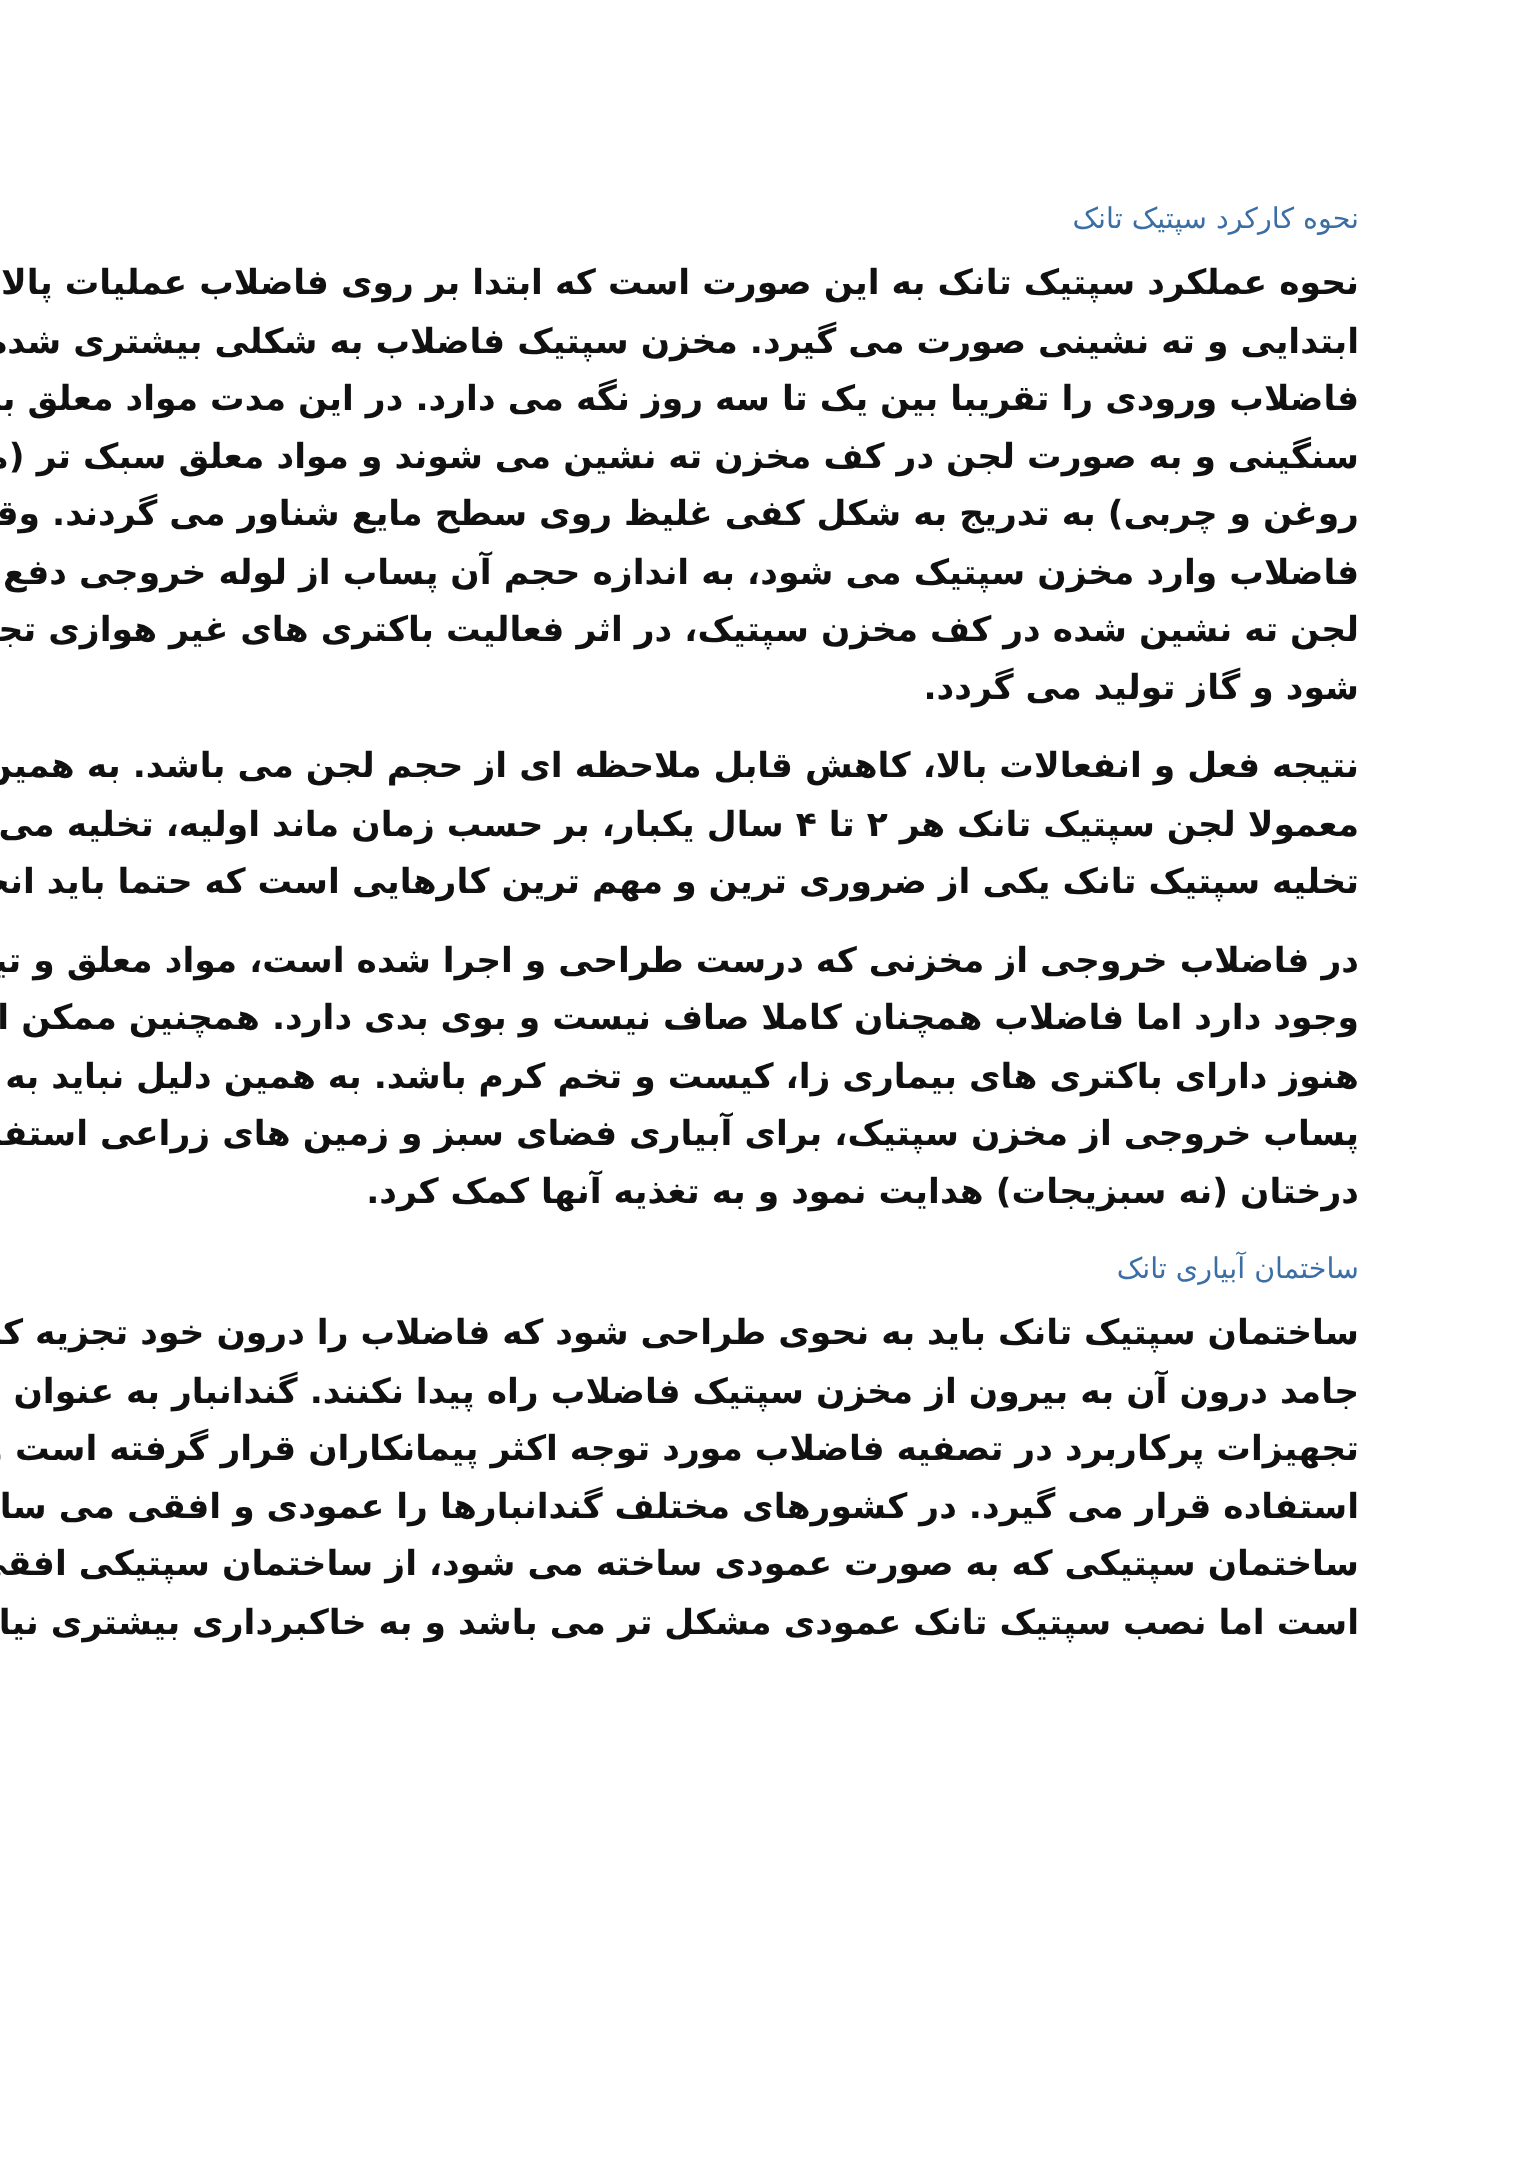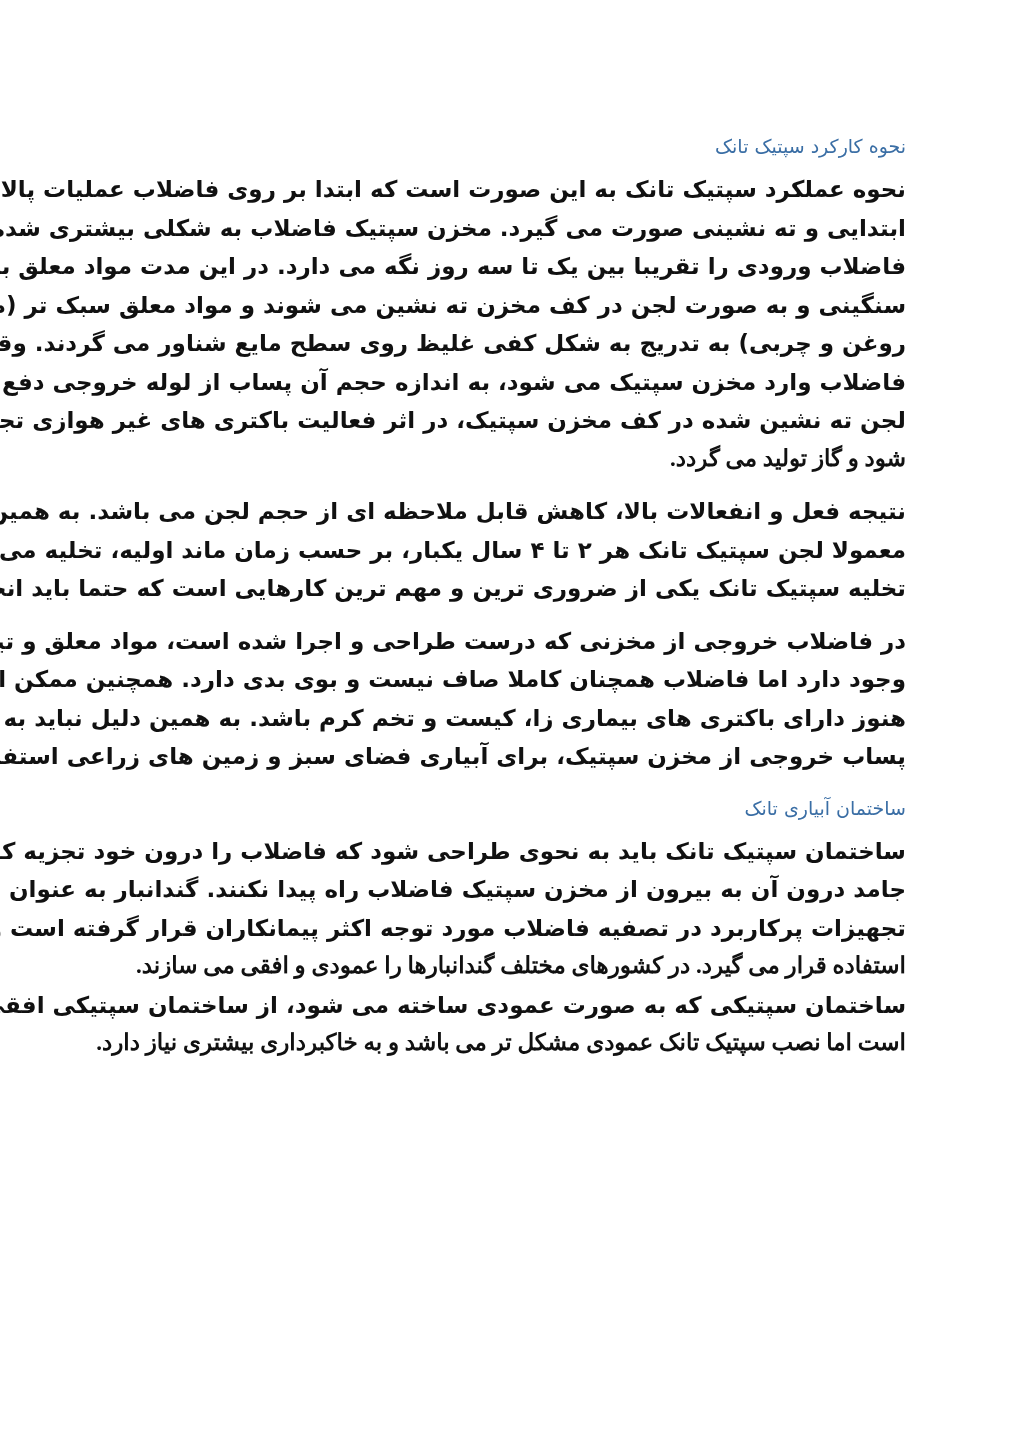--- a/index.html
+++ b/index.html
@@ -39,21 +39,20 @@
       text-align-last: right;
     }
     .para .line {
       display: block;
       white-space: nowrap;
       text-align: justify;
       text-align-last: justify;
     }
     .para .line.last {
       text-align-last: right;
-      font-family: Liberation Serif, serif;
     }
   </style>
 </head>
 <body>
 
 <div class="page">
 
   <section>
     <h2 class="heading">نحوه کارکرد سپتیک تانک</h2>
 
@@ -72,20 +71,21 @@
       <span class="line">نتیجه فعل و انفعالات بالا، کاهش قابل ملاحظه ای از حجم لجن می باشد. به همین دلیل</span>
       <span class="line">معمولا لجن سپتیک تانک هر ۲ تا ۴ سال یکبار، بر حسب زمان ماند اولیه، تخلیه می شود.</span>
       <span class="line">تخلیه سپتیک تانک یکی از ضروری ترین و مهم ترین کارهایی است که حتما باید انجام شود.</span>
     </p>
 
     <p class="para">
       <span class="line">در فاضلاب خروجی از مخزنی که درست طراحی و اجرا شده است، مواد معلق و تیرگی کمی</span>
       <span class="line">وجود دارد اما فاضلاب همچنان کاملا صاف نیست و بوی بدی دارد. همچنین ممکن است</span>
       <span class="line">هنوز دارای باکتری های بیماری زا، کیست و تخم کرم باشد. به همین دلیل نباید به هیچ عنوان از</span>
       <span class="line">پساب خروجی از مخزن سپتیک، برای آبیاری فضای سبز و زمین های زراعی استفاده نمود.</span>
+      <span class="line last">درختان (نه سبزیجات) هدایت نمود و به تغذیه آنها کمک کرد.</span>
     </p>
   </section>
 
   <section>
     <h2 class="heading">ساختمان آبیاری تانک</h2>
 
     <p class="para">
       <span class="line">ساختمان سپتیک تانک باید به نحوی طراحی شود که فاضلاب را درون خود تجزیه کند تا ذرات</span>
       <span class="line">جامد درون آن به بیرون از مخزن سپتیک فاضلاب راه پیدا نکنند. گندانبار به عنوان یکی از</span>
       <span class="line">تجهیزات پرکاربرد در تصفیه فاضلاب مورد توجه اکثر پیمانکاران قرار گرفته است و مورد</span>

